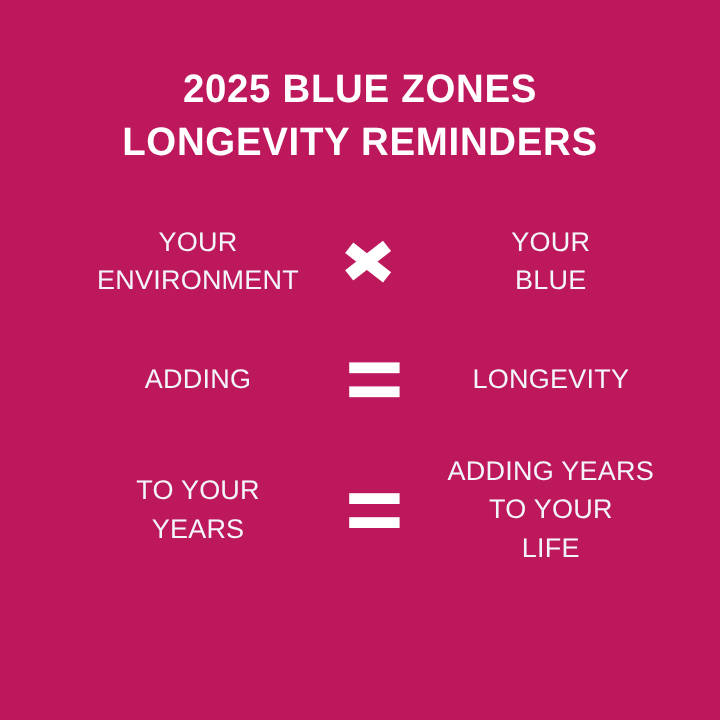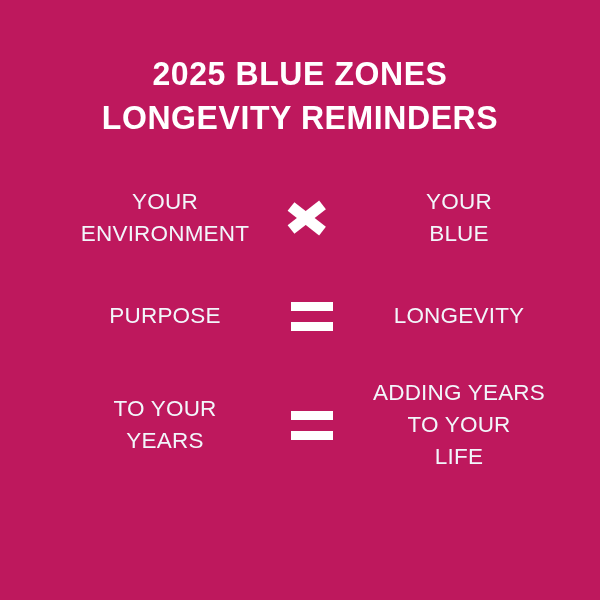--- a/index.html
+++ b/index.html
@@ -159,21 +159,21 @@
         </span>
       </div>
       <div class="col col-right">
         <span class="tl">YOUR</span>
         <span class="tl">BLUE</span>
       </div>
     </div>
 
     <div class="row row-2">
       <div class="col col-left">
-        <span class="tl">PURPOSE</span>
+        <span class="tl">ADDING</span>
       </div>
       <div class="op">
         <span class="equals eq-sm">
           <i class="top"></i>
           <i class="bot"></i>
         </span>
       </div>
       <div class="col col-right">
         <span class="tl">LONGEVITY</span>
       </div>

